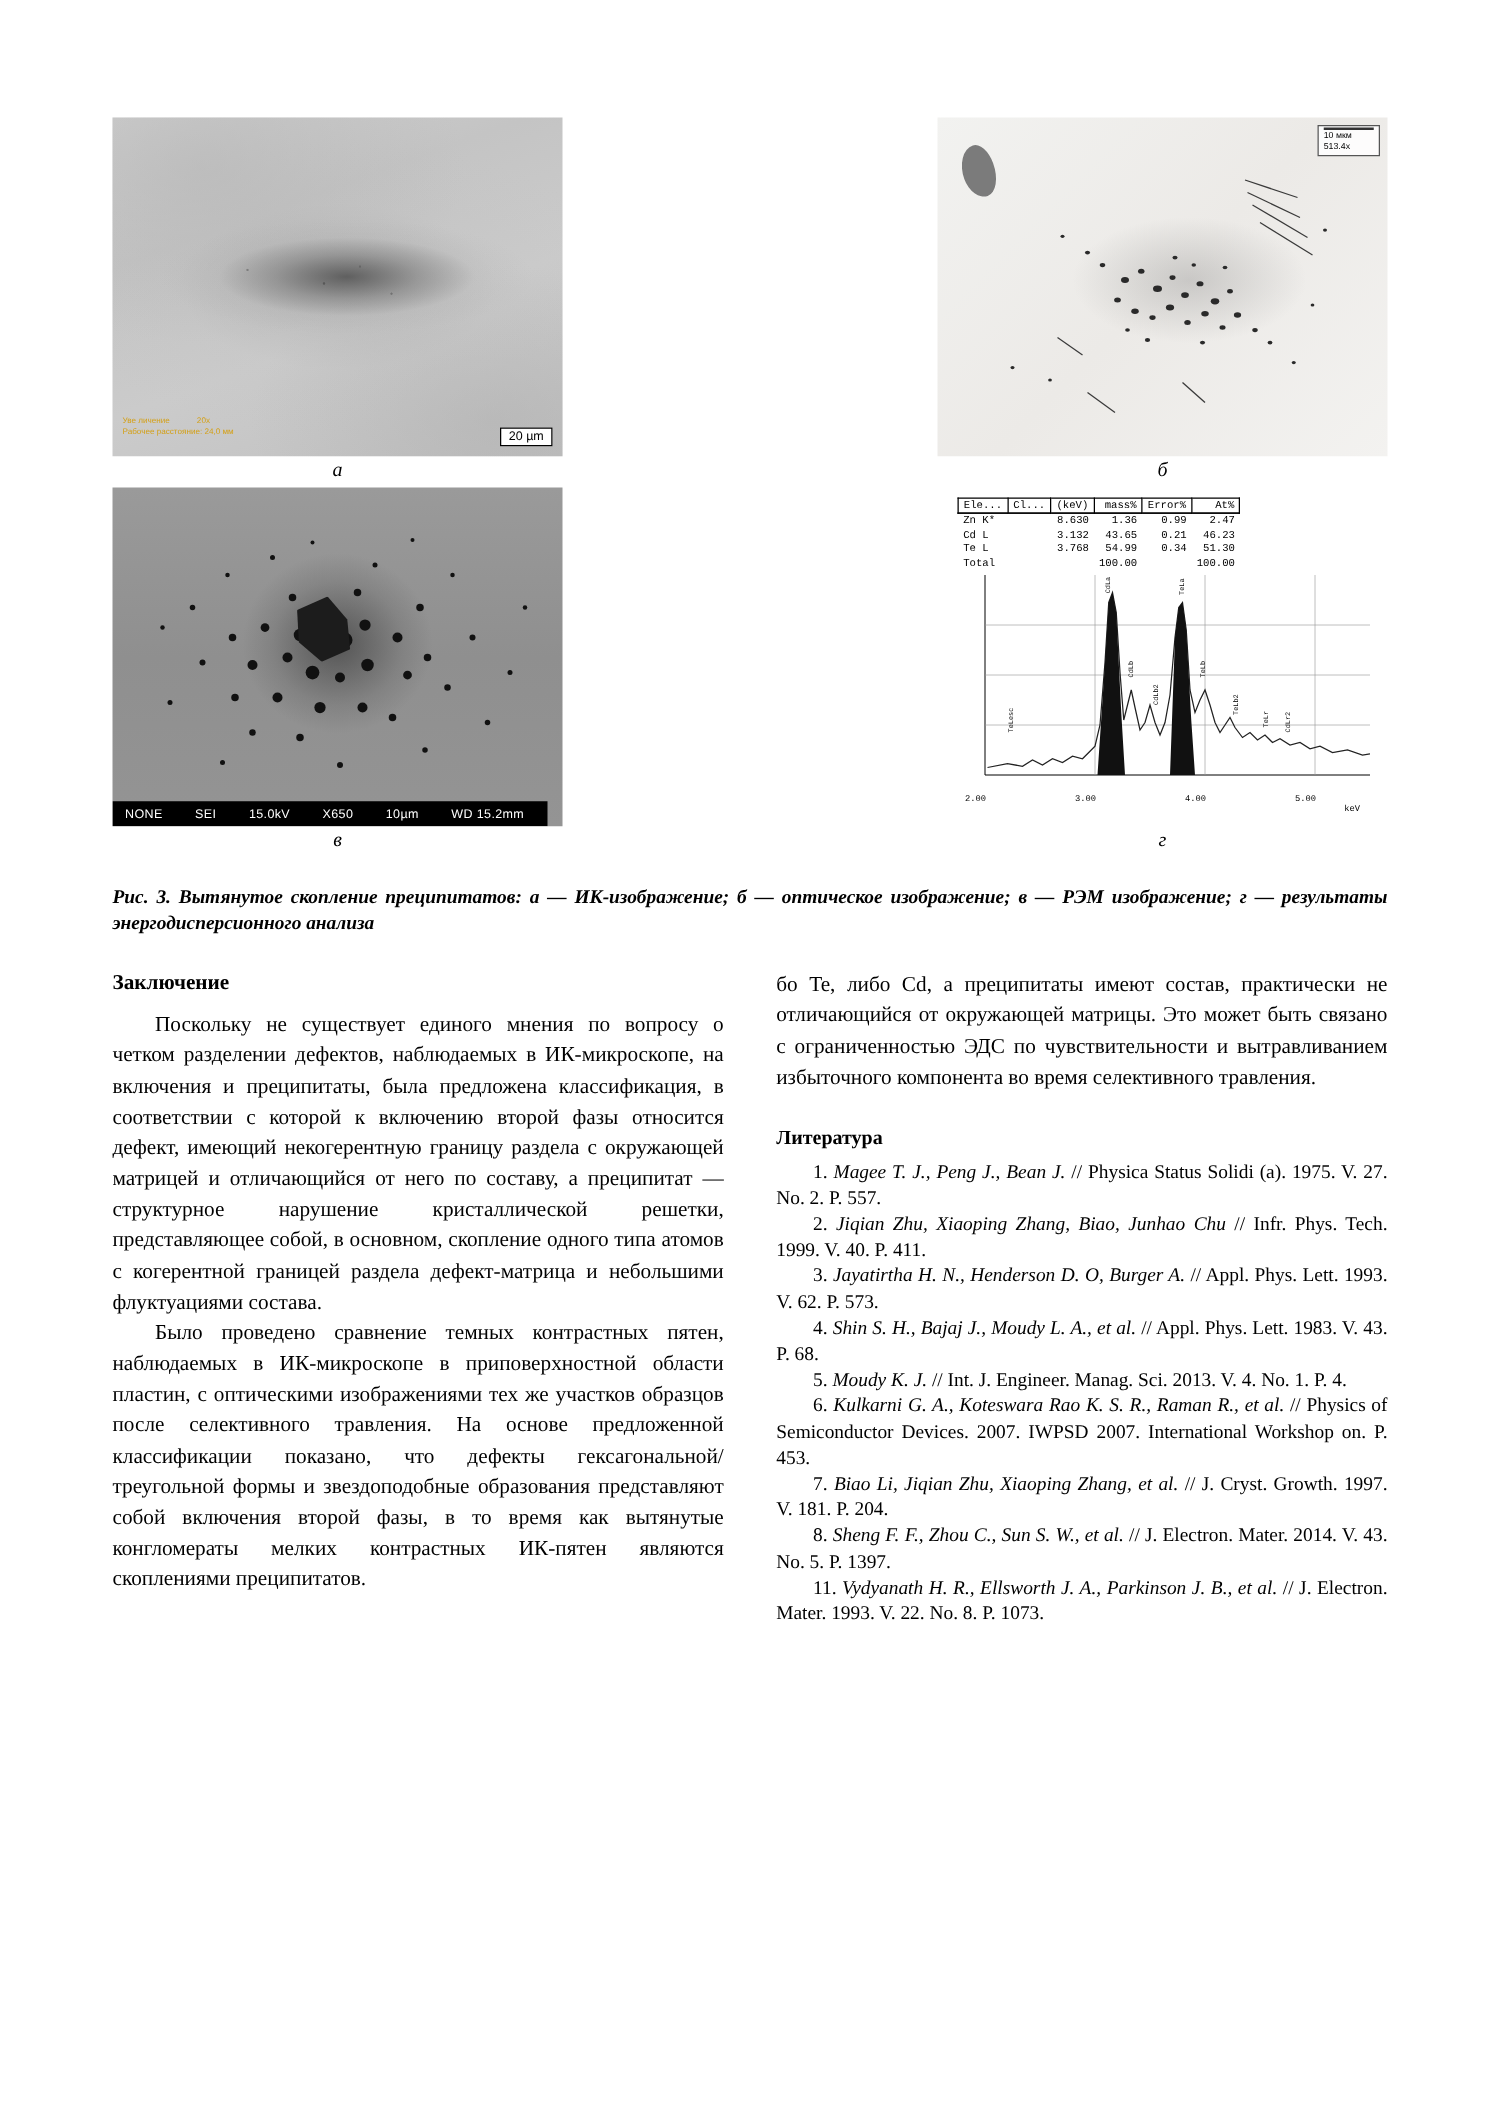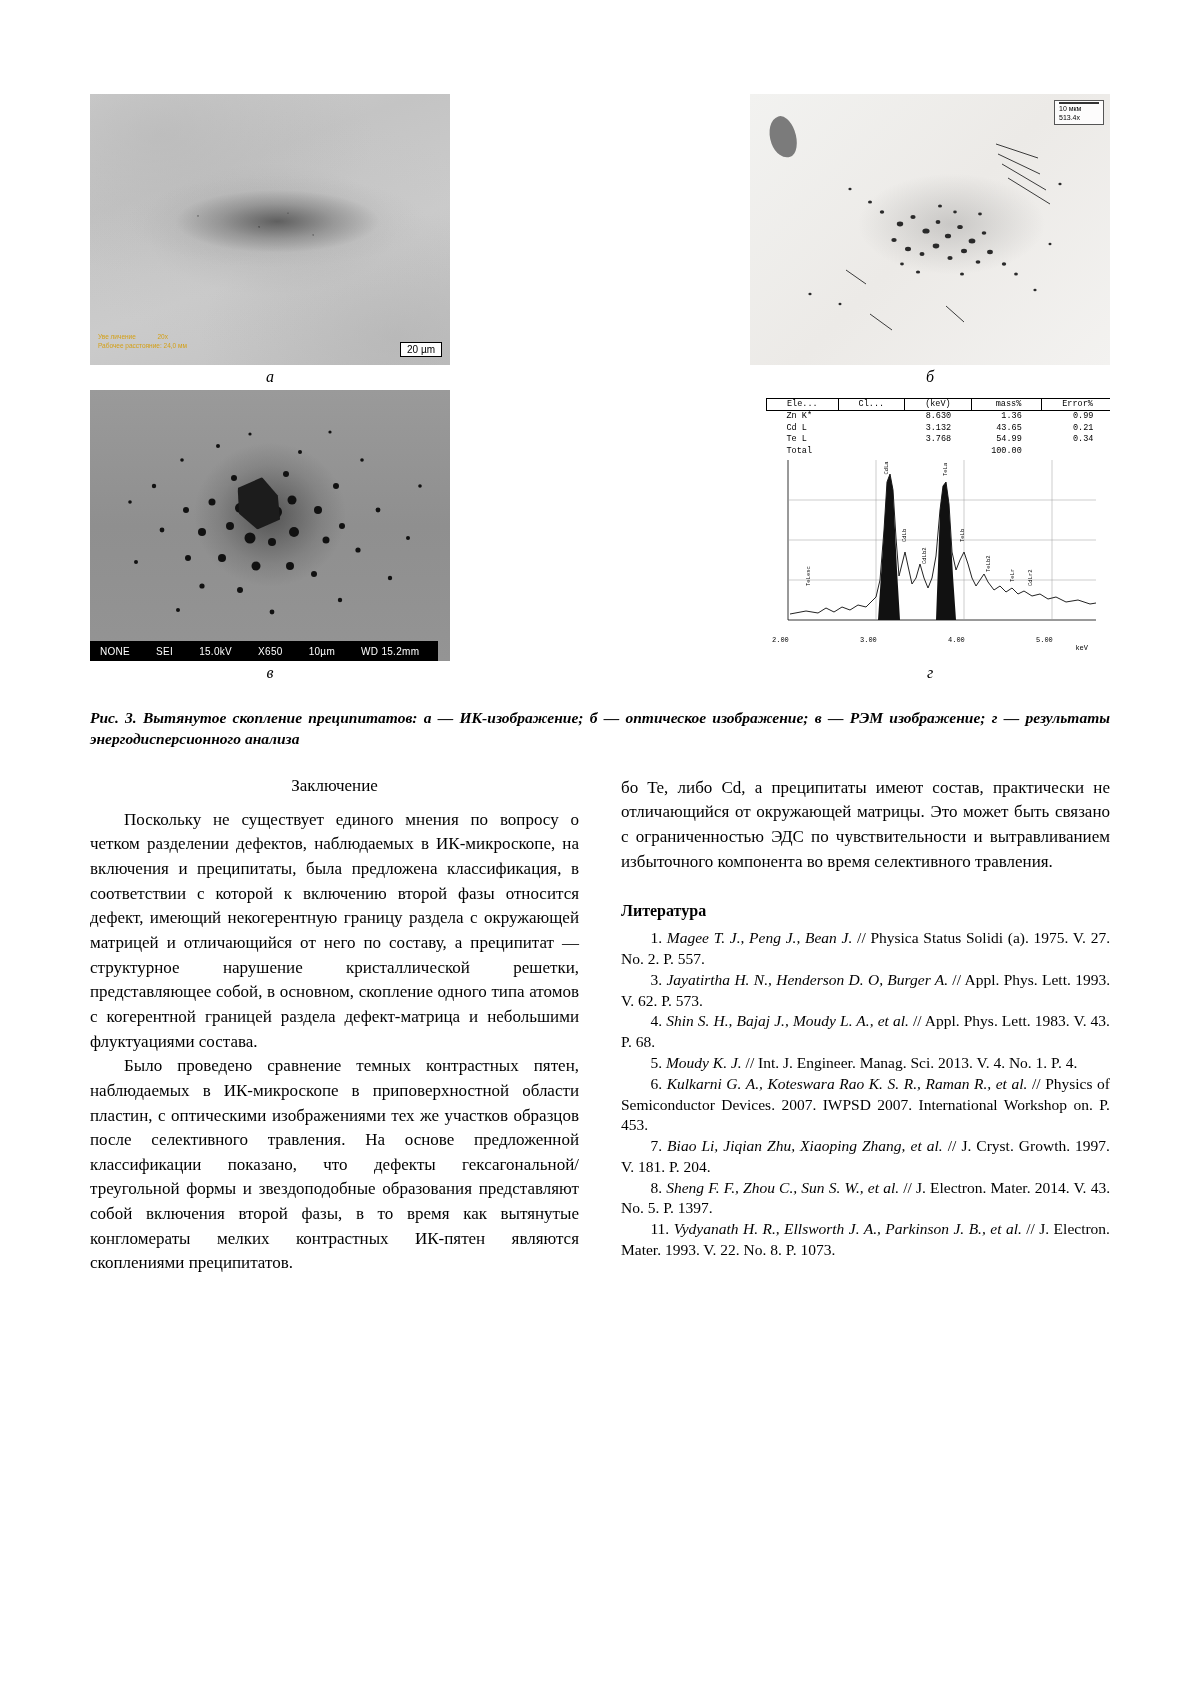--- a/index.html
+++ b/index.html
@@ -108,21 +108,21 @@
   .panel-g {
     width:360px; height:271px; position:relative; overflow:hidden;
     background:#ffffff;
   }
   .eds-table {
     position:absolute; left:16px; top:8px;
     font-family:"Liberation Mono", monospace;
     font-size:8.5px; border-collapse:collapse;
   }
   .eds-table th, .eds-table td {
-    padding:0 20px; text-align:right; white-space:pre; line-height:1.35;
+    padding:0 4px; text-align:right; white-space:pre; line-height:1.35;
   }
   .eds-table thead th { border:1px solid #000; font-weight:normal; }
   .eds-table tbody td:first-child, .eds-table thead th:first-child { text-align:left; }
   .eds-plot { position:absolute; left:16px; top:70px; width:330px; height:175px; }
   .eds-axis-x {
     position:absolute; left:16px; top:246px; width:330px;
     font-family:"Liberation Mono", monospace; font-size:7px;
   }
   .eds-xlabel {
     position:absolute; right:22px; top:254px;
@@ -134,21 +134,21 @@
     font-style:italic; font-weight:bold; font-size:15.5px;
     line-height:1.35; text-align:justify;
   }
   
   .columns {
     margin-top:26px;
     display:flex; gap:42px;
   }
   .col { width:489px; }
   h2.section {
-    text-align:center; font-weight:normal; font-size:17px;
+    font-weight:bold; font-size:17px;
     margin:0 0 12px 0;
   }
   p.body {
     margin:0; font-size:17px; line-height:1.45;
     text-align:justify; text-indent:2em;
     hyphens:auto;
   }
   h3.refs-title {
     font-weight:bold; font-size:16px; margin:28px 0 8px 0;
   }
@@ -403,20 +403,21 @@
       <p class="body">Поскольку не существует единого мнения по вопросу о четком разделении дефектов, наблюдаемых в ИК-микроскопе, на включения и преципитаты, была предложена классификация, в соответствии с которой к включению второй фазы относится дефект, имеющий некогерентную границу раздела с окружающей матрицей и отличающийся от него по составу, а преципитат — структурное нарушение кристаллической решетки, представляющее собой, в основном, скопление одного типа атомов с когерентной границей раздела дефект-матрица и небольшими флуктуациями состава.</p>
       <p class="body">Было проведено сравнение темных контрастных пятен, наблюдаемых в ИК-микроскопе в приповерхностной области пластин, с оптическими изображениями тех же участков образцов после селективного травления. На основе предложенной классификации показано, что дефекты гексагональной/треугольной формы и звездоподобные образования представляют собой включения второй фазы, в то время как вытянутые конгломераты мелких контрастных ИК-пятен являются скоплениями преципитатов.</p>
     </div>
 
     <div class="col">
       <p class="body" style="text-indent:0">бо Te, либо Cd, а преципитаты имеют состав, практически не отличающийся от окружающей матрицы. Это может быть связано с ограниченностью ЭДС по чувствительности и вытравливанием избыточного компонента во время селективного травления.</p>
 
       <h3 class="refs-title">Литература</h3>
 
       <p class="ref"><span>1.</span> <span class="it">Magee T. J., Peng J., Bean J.</span><span> // Physica Status Solidi (a). 1975. V. 27. No. 2. P. 557.</span></p>
+      <p class="ref"><span>2.</span> <span class="it">Jiqian Zhu, Xiaoping Zhang, Biao, Junhao Chu</span><span> // Infr. Phys. Tech. 1999. V. 40. P. 411.</span></p>
       <p class="ref"><span>3.</span> <span class="it">Jayatirtha H. N., Henderson D. O, Burger A.</span><span> // Appl. Phys. Lett. 1993. V. 62. P. 573.</span></p>
       <p class="ref"><span>4.</span> <span class="it">Shin S. H., Bajaj J., Moudy L. A.,  et al.</span><span> // Appl. Phys. Lett. 1983. V. 43. P. 68.</span></p>
       <p class="ref"><span>5.</span> <span class="it">Moudy K. J.</span><span> // Int. J. Engineer. Manag. Sci. 2013. V. 4. No. 1. P. 4.</span></p>
       <p class="ref"><span>6.</span> <span class="it">Kulkarni G. A., Koteswara Rao K. S. R., Raman R., et al.</span><span> // Physics of Semiconductor Devices. 2007. IWPSD 2007. International Workshop on. P. 453.</span></p>
       <p class="ref"><span>7.</span> <span class="it">Biao Li, Jiqian Zhu, Xiaoping Zhang, et al.</span><span> // J. Cryst. Growth. 1997. V. 181. P. 204.</span></p>
       <p class="ref"><span>8.</span> <span class="it">Sheng F. F., Zhou C., Sun S. W., et al.</span><span> // J. Electron. Mater. 2014. V. 43. No. 5. P. 1397.</span></p>
       <p class="ref"><span>11.</span> <span class="it">Vydyanath H. R., Ellsworth J. A., Parkinson J. B., et al.</span><span> //  J. Electron. Mater. 1993. V. 22. No. 8. P. 1073.</span></p>
     </div>
   </div>
 </div>

